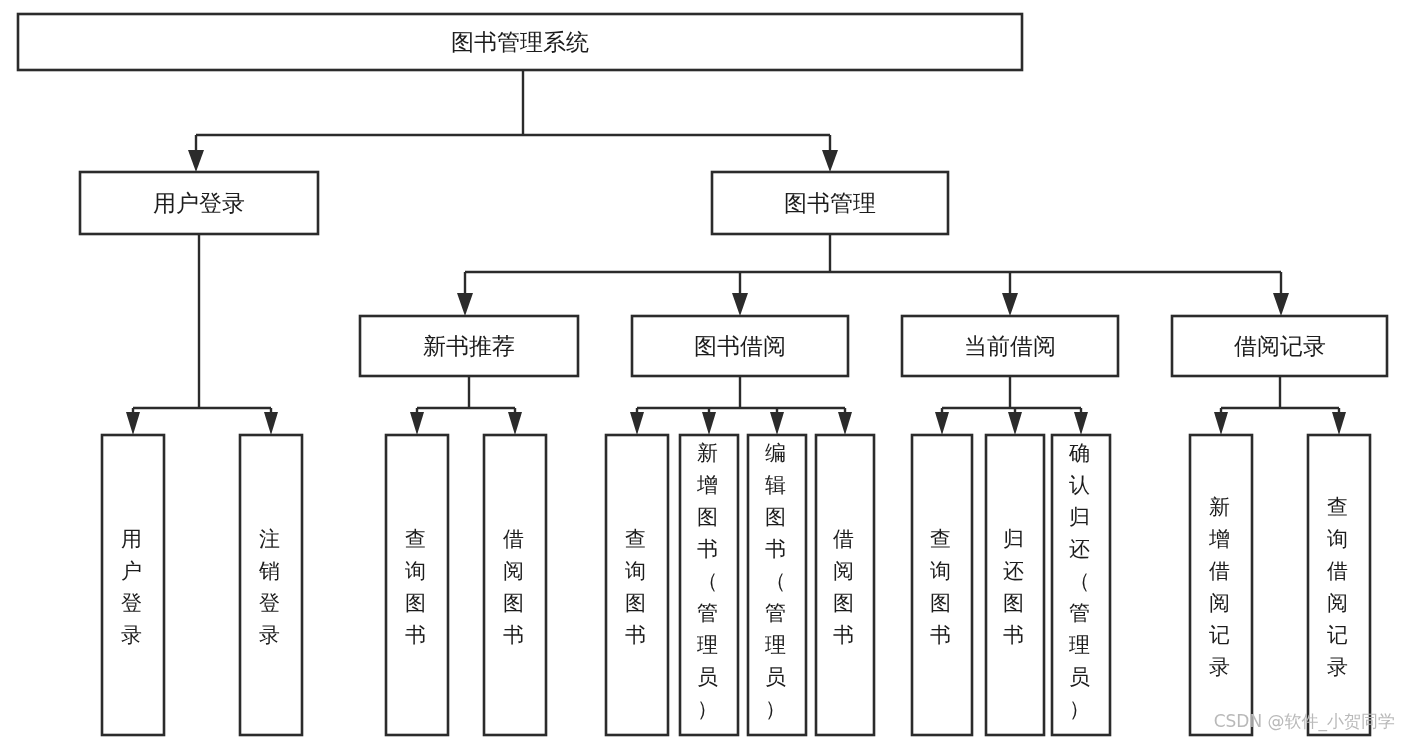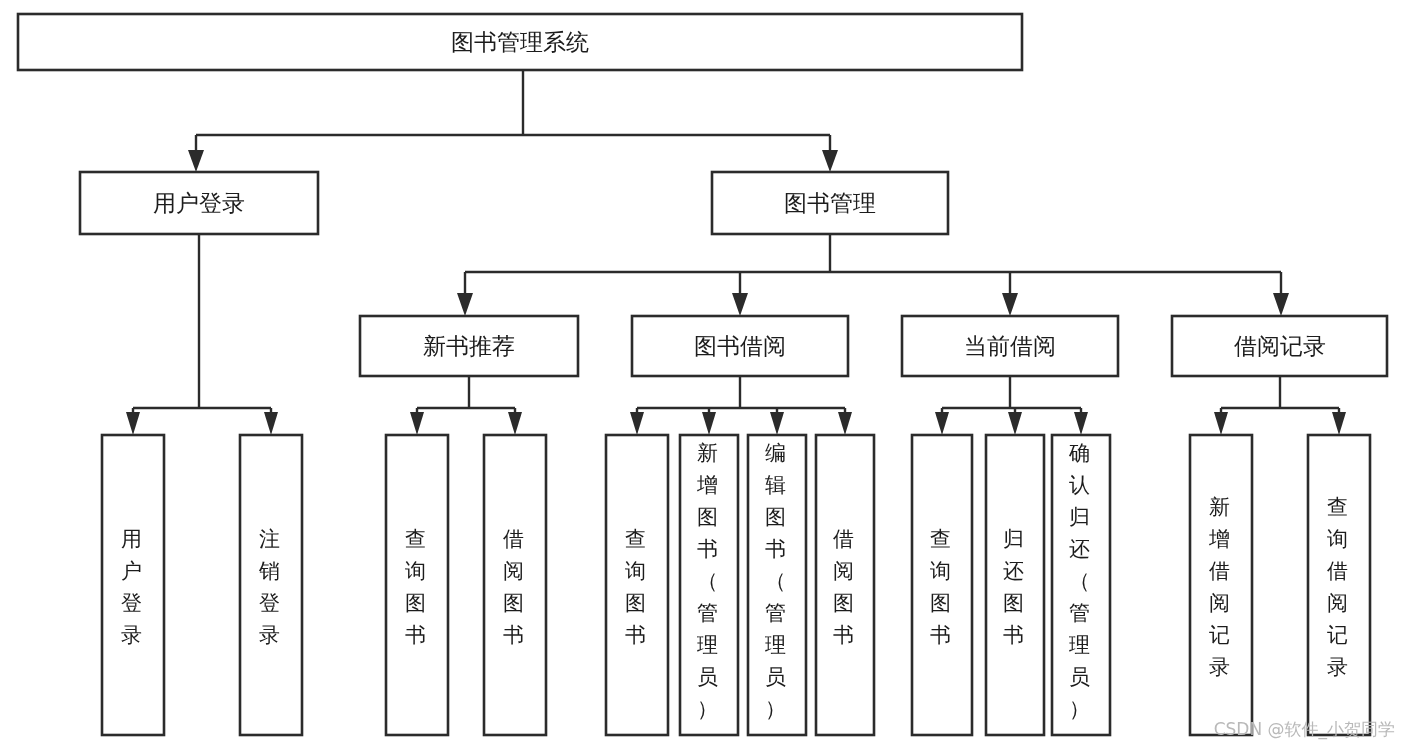--- a/index.html
+++ b/index.html
@@ -51,21 +51,21 @@
   }
   .leaf-label-v {
     font-family: "DejaVu Sans", "Liberation Sans", sans-serif;
     font-size: 21px;
     fill: #1c1c1c;
     letter-spacing: 3px;
   }
   .watermark {
     position: absolute;
     right: 10px;
-    bottom: 6px;
+    bottom: 14px;
     font-family: "DejaVu Sans", "Liberation Sans", sans-serif;
     font-size: 17px;
     color: #b9b9b9;
     white-space: nowrap;
     user-select: none;
   }
 </style>
 </head>
 <body>
 

